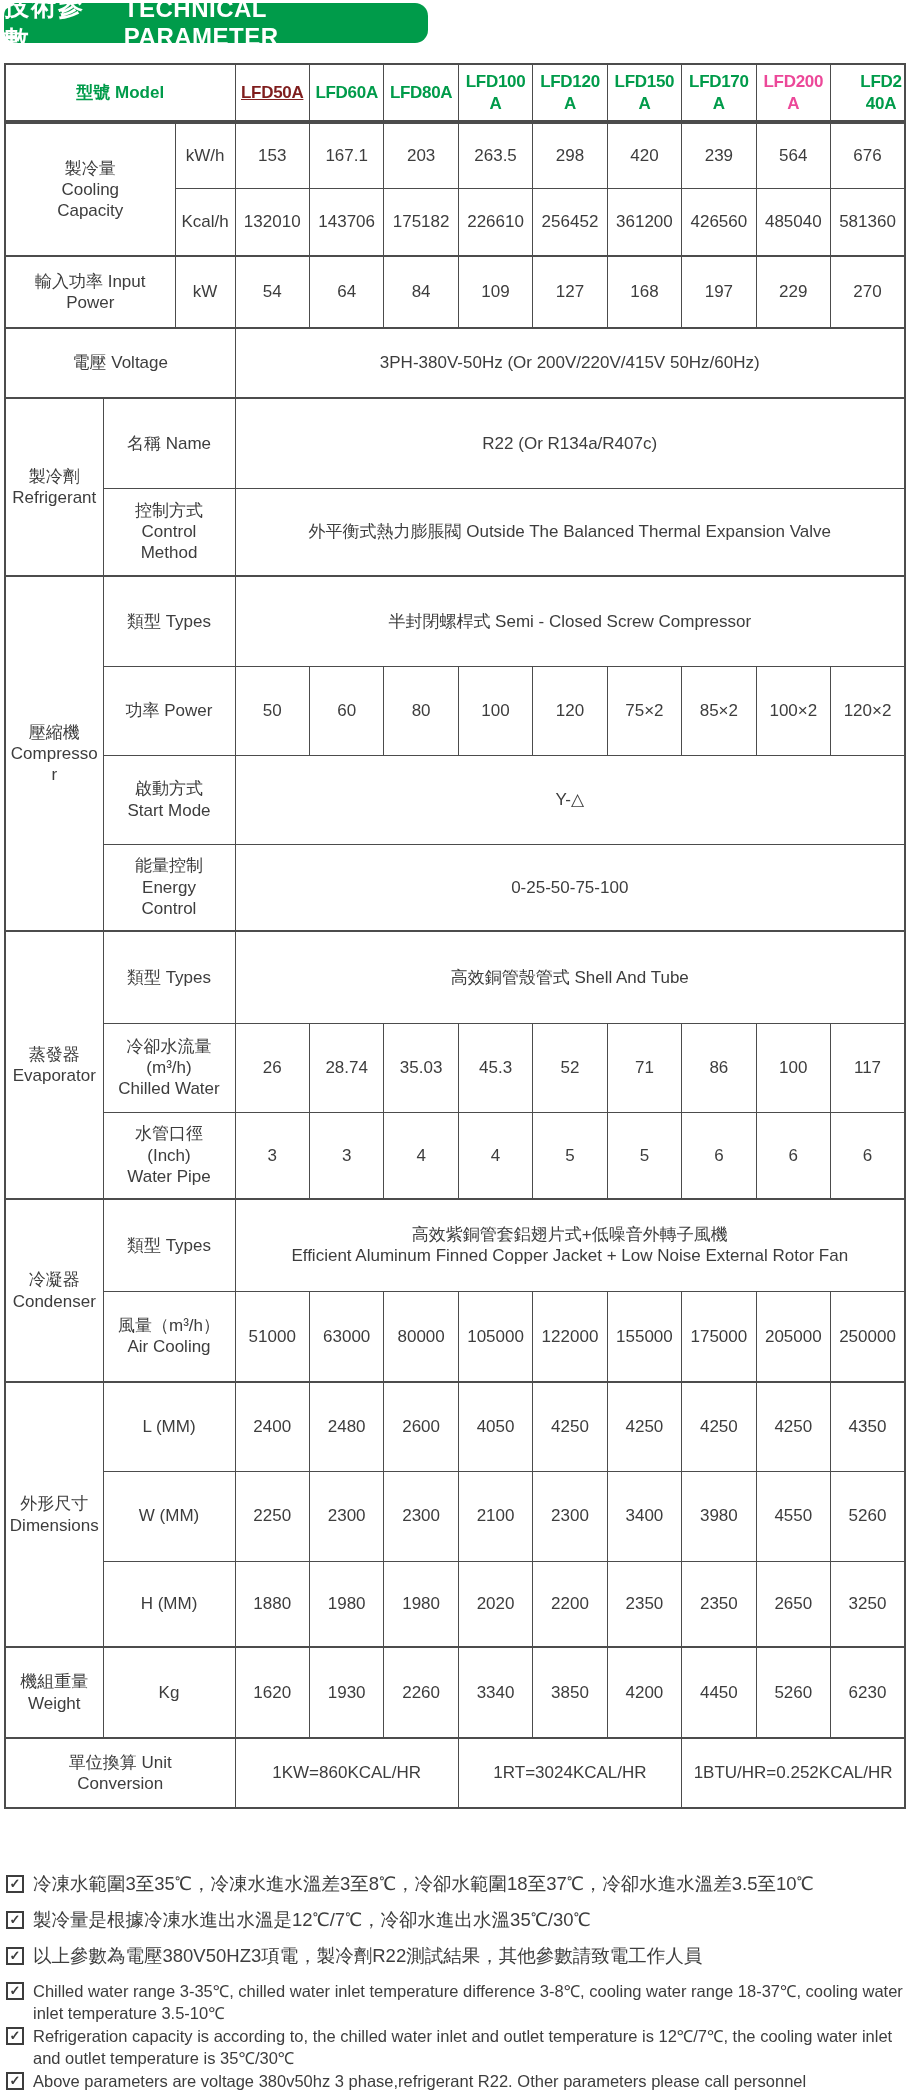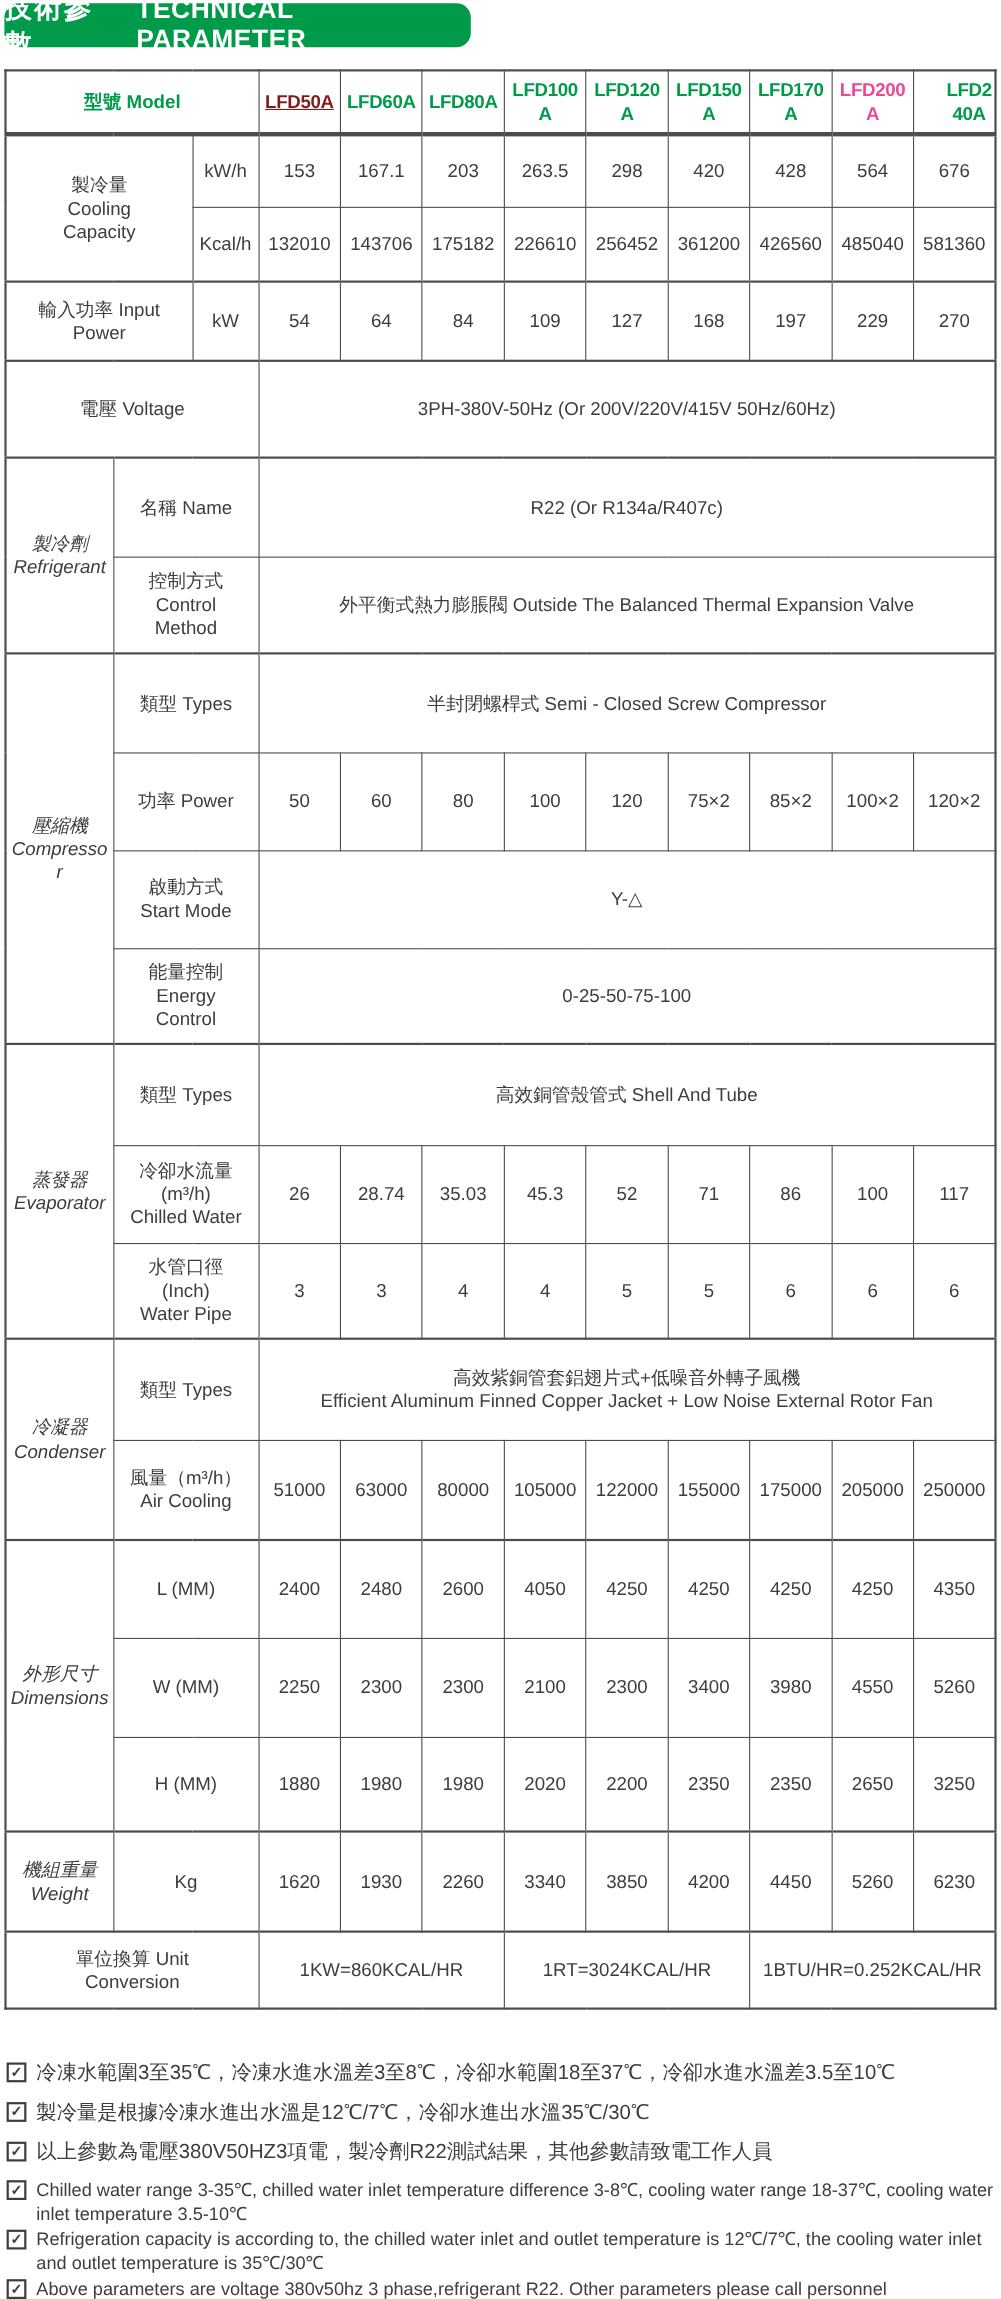--- a/index.html
+++ b/index.html
@@ -24,21 +24,21 @@
   }
   table.spec td{
     border:1px solid #4c4c4c;text-align:center;vertical-align:middle;
     padding:2px 2px;font-size:17px;line-height:1.25;
     white-space:pre-line;overflow-wrap:break-word;overflow:hidden;
   }
   tr.head td{border-bottom:4px solid #4c4c4c;}
   tr.sec td{border-top:2px solid #4c4c4c;}
   td.green{font-weight:bold;font-size:18px;}
   td.model{font-weight:bold;font-size:16px;padding:2px 1px;letter-spacing:-.3px;}
-  td.grp{font-size:16px;padding:2px 2px;word-break:break-all;font-style:italic;}
+  td.grp{font-size:16px;padding:2px 2px;word-break:break-all;}
   td.lbl{font-size:16.5px;}
   td.unit{font-size:15.5px;padding:2px 1px;}
   td.small{font-size:14.5px;padding:2px 1px;}
   td.val{font-size:17px;}
   td.merged{font-size:17px;}
   td.conv{font-size:17px;}
 
   
   .notes{position:absolute;left:6px;top:1872px;width:900px;}
   .note{display:flex;align-items:flex-start;gap:9px;}
@@ -85,21 +85,21 @@
       <td class="lbl" colspan="2" rowspan="2">製冷量
 Cooling
 Capacity</td>
       <td class="unit">kW/h</td>
     <td class="val">153</td>
         <td class="val">167.1</td>
         <td class="val">203</td>
         <td class="val">263.5</td>
         <td class="val">298</td>
         <td class="val">420</td>
-        <td class="val">428</td>
+        <td class="val">239</td>
         <td class="val">564</td>
         <td class="val">676</td>
       </tr>
     <tr style="height:68px">
       <td class="unit">Kcal/h</td>
     <td class="val">132010</td>
         <td class="val">143706</td>
         <td class="val">175182</td>
         <td class="val">226610</td>
         <td class="val">256452</td>
@@ -117,21 +117,21 @@
         <td class="val">64</td>
         <td class="val">84</td>
         <td class="val">109</td>
         <td class="val">127</td>
         <td class="val">168</td>
         <td class="val">197</td>
         <td class="val">229</td>
         <td class="val">270</td>
       </tr>
 
-    <tr class="sec" style="height:88px">
+    <tr class="sec" style="height:70px">
       <td class="lbl" colspan="3">電壓 Voltage</td>
       <td class="merged" colspan="9">3PH-380V-50Hz (Or 200V/220V/415V 50Hz/60Hz)</td>
     </tr>
 
     <tr class="sec" style="height:90px">
       <td class="grp" rowspan="2">製冷劑
 Refrigerant</td>
       <td class="lbl" colspan="2">名稱 Name</td>
       <td class="merged" colspan="9">R22 (Or R134a/R407c)</td>
     </tr>

